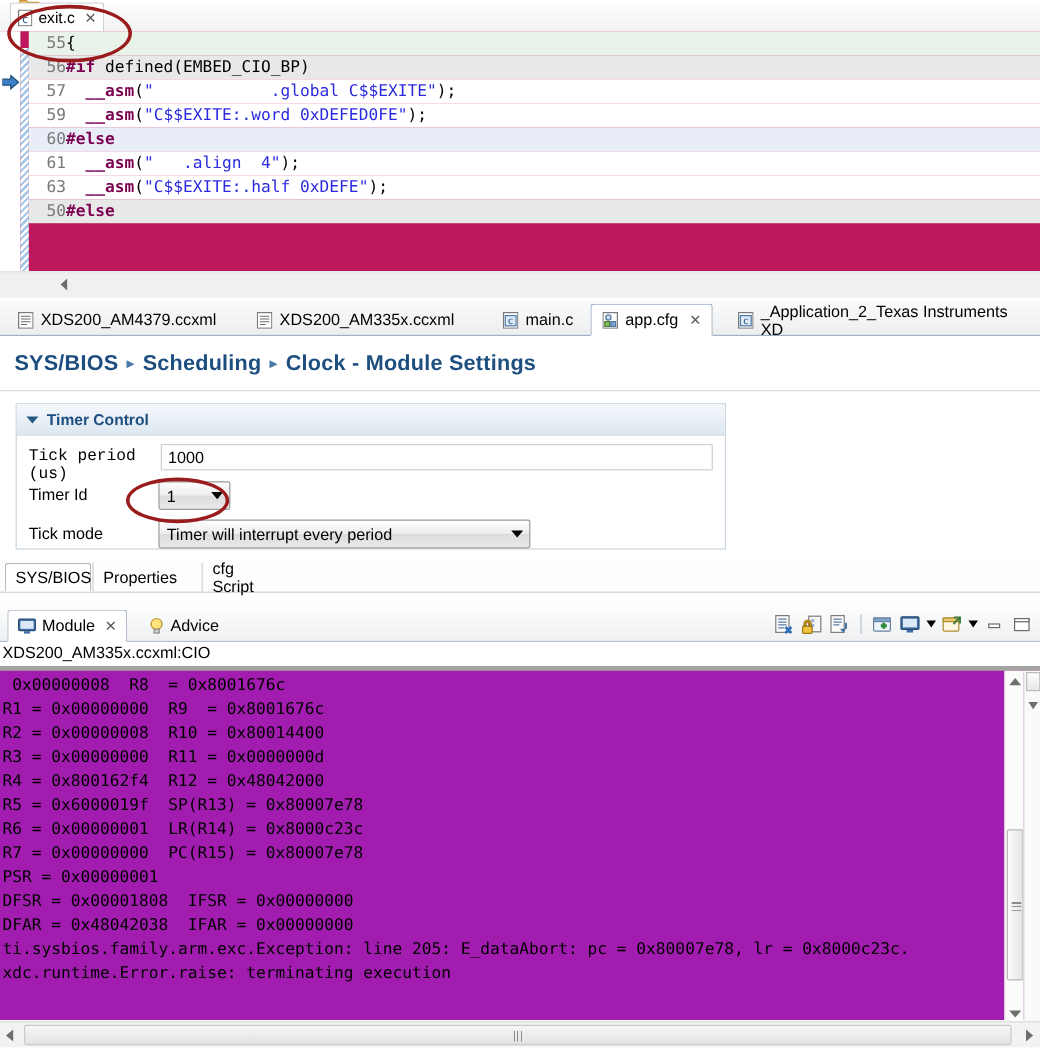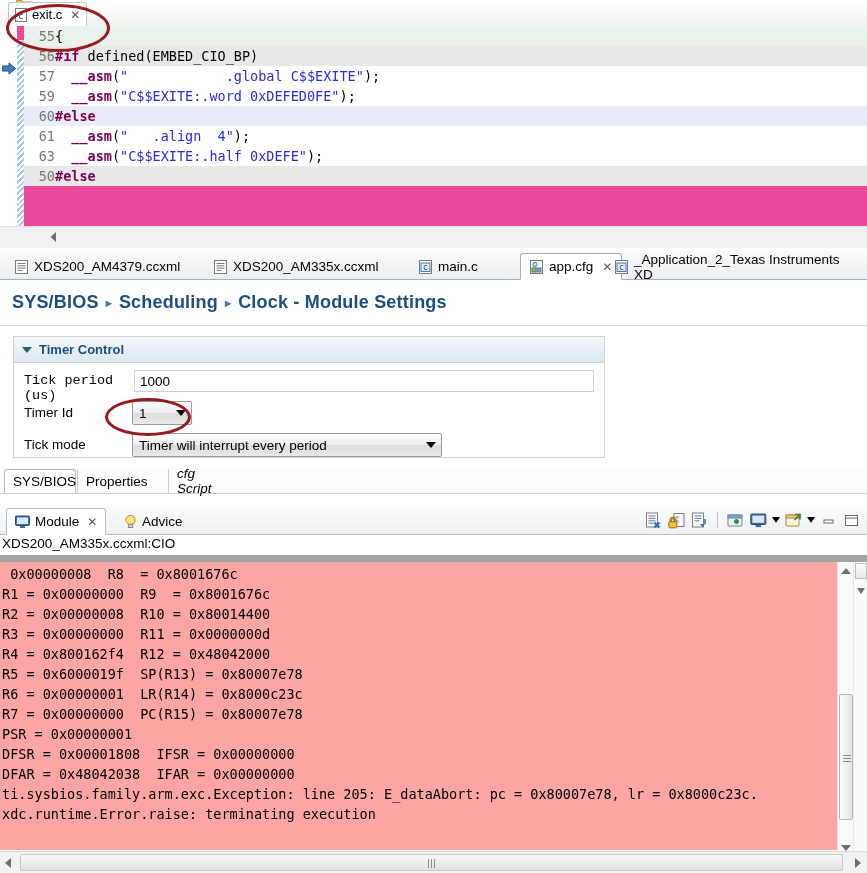--- a/index.html
+++ b/index.html
@@ -19,21 +19,21 @@
   .ed-tabbar { position:absolute; left:0; top:0; height:26px; width:867px;
      background: linear-gradient(#ffffff,#f2f2f2); }
   .ed-tab { position:absolute; left:8px; top:2px; height:24px;
      background:#ffffff; border:1px solid #c0c7cf; border-bottom:none;
      border-radius:3px 3px 0 0; padding:0 6px; display:flex; align-items:center; gap:5px;
      font-size:13px; color:#000; }
   .ed-tab .tabtitle { font-size:13px; }
   .tab-close { color:#5a5a5a; font-size:12px; line-height:1; margin-left:3px; }
   .folder-ic { position:absolute; left:16px; top:-2px; width:17px; height:13px; }
 
-  .code-pane { position:absolute; left:0; top:26px; width:867px; height:200px; background:#ec4899; }
+  .code-pane { position:absolute; left:0; top:26px; width:867px; height:200px; background:#be185d; }
   .marker-col { position:absolute; left:0; top:0; width:17px; height:200px; background:#ffffff; }
   .change-bar { position:absolute; left:17px; top:14px; width:7px; height:186px;
      background-image: repeating-linear-gradient(135deg,#a9c9e8 0 2px,#ffffff 2px 4px); }
   .code-lines { position:absolute; left:24px; top:0; width:843px; height:200px;
      font-family:"DejaVu Sans Mono", monospace; font-size:13.5px; }
   .cline { position:relative; height:20px; line-height:20px; white-space:pre; padding-left:4px; }
   .cline.even { background:#e8e8e8; }
   .cline.odd  { background:#ffffff; }
   .cline.hl   { background:#e8edf7; }
   .cline.cur  { background:#eaf3ea; }
@@ -103,22 +103,22 @@
       border-radius:3px 3px 0 0; }
   .cons-toolbar { position:absolute; right:6px; top:4px; height:22px; display:flex;
       align-items:center; gap:4px; }
   .tb-sep { width:1px; height:16px; background:#b9c0c8; margin:0 4px; }
   .tbbtn { width:19px; height:19px; display:flex; align-items:center; justify-content:center; }
   .tb-caret { width:0;height:0;border-left:4px solid transparent;border-right:4px solid transparent;
       border-top:6px solid #000; }
 
   .cons-title { position:absolute; left:2px; top:31px; width:865px; height:18px;
       font-size:13.5px; color:#000; font-family:"Liberation Sans", sans-serif; }
-  .cons-body { position:absolute; left:0; top:50px; width:867px; height:295px; background:#fca5a5;
-      border-top:7px solid #a3a3a3;padding-left:34px; }
+  .cons-body { position:absolute; left:0; top:50px; width:867px; height:295px; background:#a21caf;
+      border-top:4px solid #a3a3a3;padding-left:34px; }
   .cons-text { position:absolute; left:2px; top:2px; width:810px; height:285px;
       font-family:"DejaVu Sans Mono", monospace; font-size:13.5px; color:#000;
       line-height:20px; white-space:pre; overflow:hidden; }
   .cons-vscroll { position:absolute; right:14px; top:0; width:16px; height:295px;
       background:#fbfbfb; border-left:1px solid #e4e4e4; }
   .vs-thumb { position:absolute; left:1px; top:132px; width:14px; height:126px;
       background:linear-gradient(90deg,#fdfdfd,#e3e3e3); border:1px solid #b6b6b6; border-radius:2px;}
   .vs-arrow { position:absolute; left:3px; width:0;height:0;
       border-left:5px solid transparent;border-right:5px solid transparent; }
   .vs-up { top:6px; border-bottom:6px solid #6e6e6e; }
@@ -205,21 +205,21 @@
         <span>XDS200_AM335x.ccxml</span>
       </div>
       <div class="cfgtab" style="left: 410px;">
         <svg class="ic" width="13" height="14" viewBox="0 0 13 14">
           <rect x="0.5" y="0.5" width="12" height="13" fill="#ffffff" stroke="#7a7a7a"></rect>
           <rect x="2" y="3" width="9" height="8.5" fill="#dfeaf7" stroke="#4a7aa8"></rect>
           <text x="6.5" y="10" font-size="8" text-anchor="middle" fill="#1c4e80" font-family="DejaVu Sans, sans-serif">c</text>
         </svg>
         <span>main.c</span>
       </div>
-      <div class="cfgtab active" style="left: 520px; justify-content: space-between;">
+      <div class="cfgtab active" style="left: 492px; justify-content: space-between;">
         <svg class="ic" width="13" height="14" viewBox="0 0 13 14">
           <rect x="0.5" y="0.5" width="12" height="13" fill="#ffffff" stroke="#7a7a7a"></rect>
           <circle cx="5" cy="4.5" r="2.2" fill="#c8d8e8" stroke="#4a7aa8"></circle>
           <rect x="2" y="8" width="4" height="4" fill="#86c35d" stroke="#4d7c32"></rect>
           <rect x="7" y="8" width="4" height="4" fill="#7fa3c9" stroke="#4a7aa8"></rect>
         </svg>
         <span>app.cfg</span>
         <span class="tab-close">✕</span>
       </div>
       <div class="cfgtab" style="left: 606px;">
@@ -273,21 +273,21 @@
     </div>
   </div>
 
   <div class="subtabs" id="subtabs">
       <div class="subtab active" style="left: 4px; width: 72px;">
         <span>SYS/BIOS</span>
       </div>
       <div class="subtab" style="left: 77px; width: 90px;">
         <span>Properties</span>
       </div>
-      <div class="subtab" style="left: 168px; width: 72px; font-style: italic;">
+      <div class="subtab" style="left: 168px; width: 72px;">
         <span>cfg Script</span>
       </div>
     </div>
 
   <div class="console">
     <div class="cons-tabrow">
       <div class="cons-tab active" style="left:6px;">
         <svg class="ic" width="15" height="14" viewBox="0 0 15 14">
           <rect x="0.5" y="1" width="14" height="9.5" rx="1" fill="#3f6fa6" stroke="#274c73"></rect>
           <rect x="2" y="2.5" width="11" height="6.5" fill="#dbe8f5"></rect>

